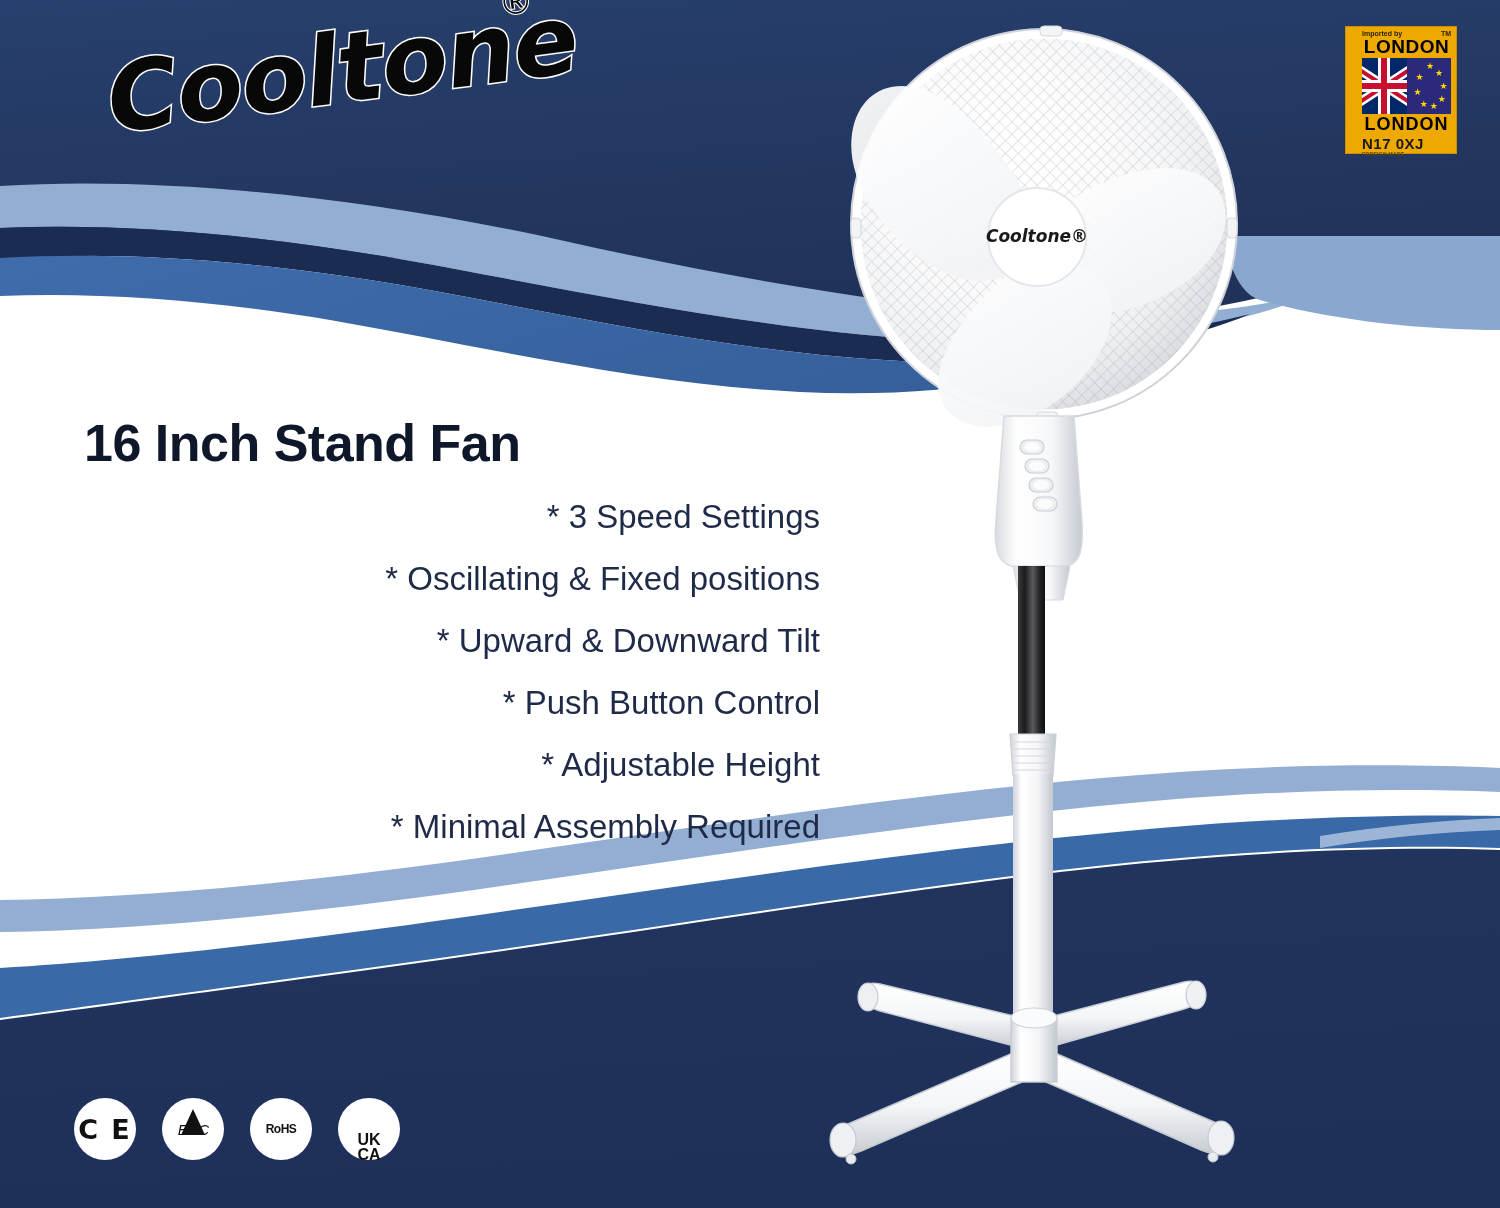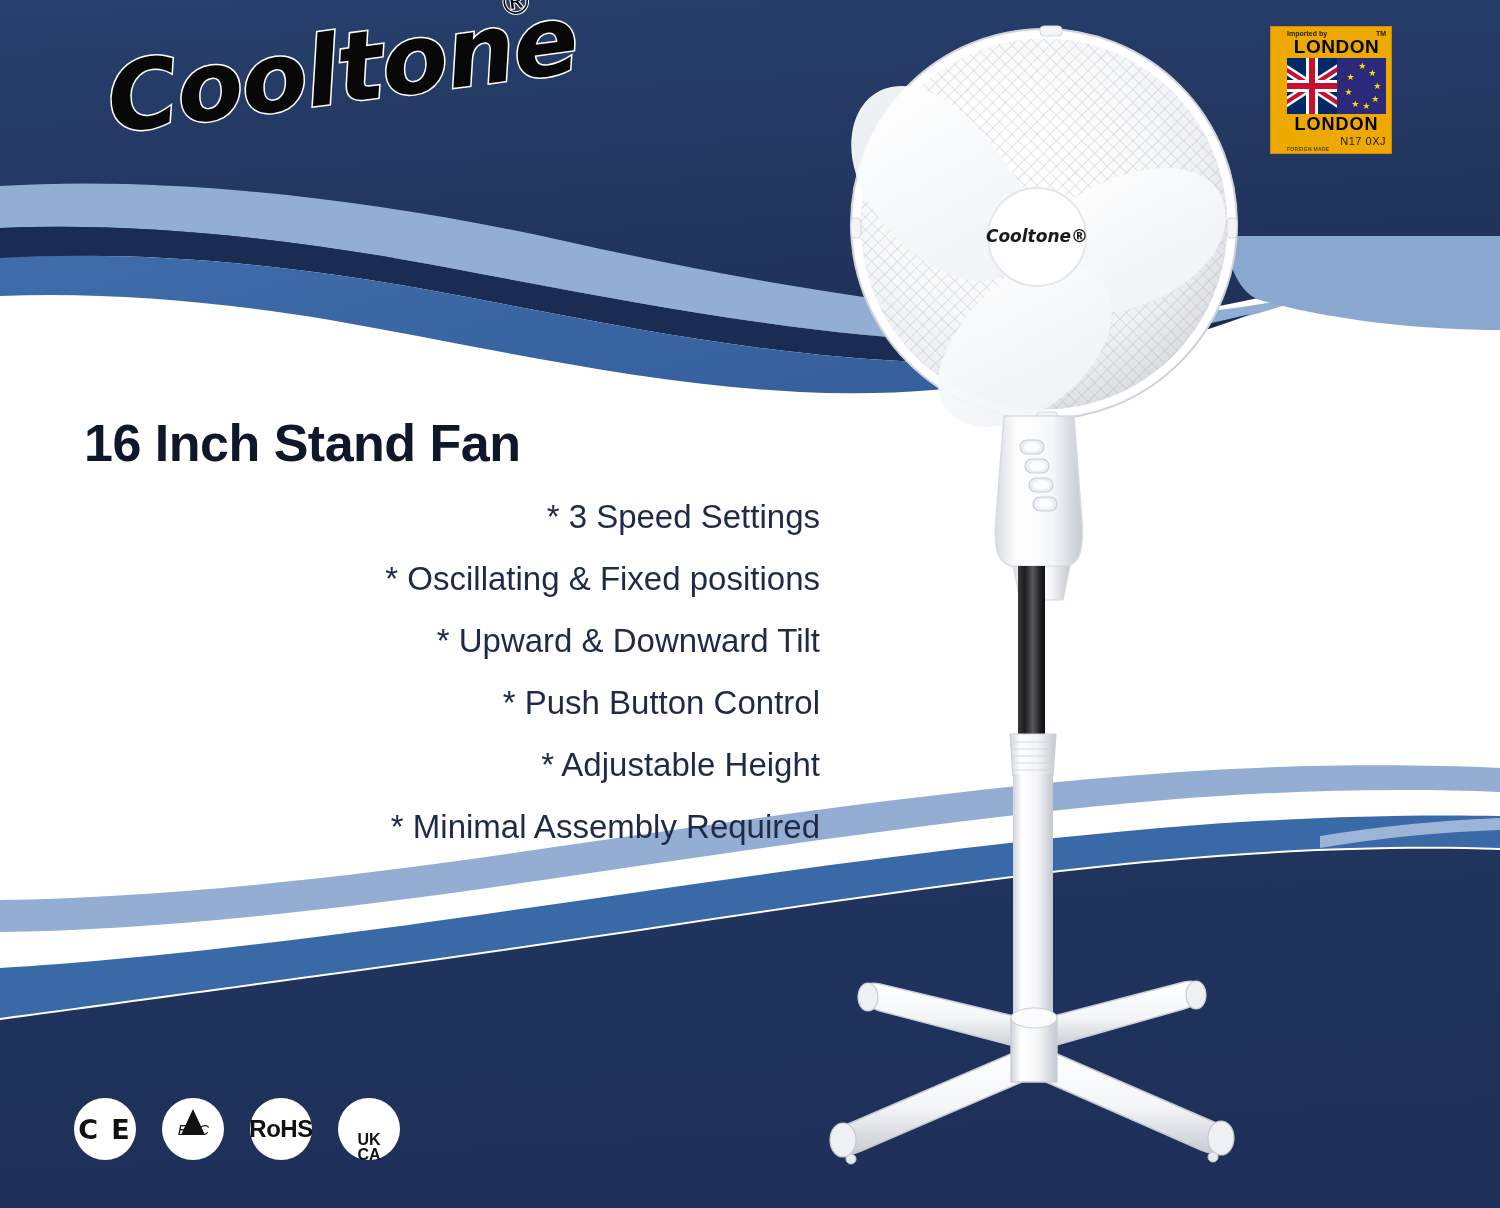--- a/index.html
+++ b/index.html
@@ -40,22 +40,22 @@
     left:400px;top:-16px;
     font-family:"DejaVu Sans",sans-serif;
     font-size:34px;
     color:#0a0a0a;
     -webkit-text-stroke:2px #ffffff;
     paint-order:stroke fill;
   }
 
   
   .badge{
-    position:absolute;left:1270px;top:26px;
-    width:122px;height:128px;
+    position:absolute;left:1345px;top:26px;
+    width:112px;height:128px;
     background:#eea900;
     border:1px solid #c98d00;
     box-sizing:border-box;
     padding:3px 5px 4px 16px;
   }
   .badge-top{
     display:flex;justify-content:space-between;align-items:flex-start;
     font-size:7px;font-weight:bold;color:#2a2300;line-height:1;
   }
   .badge-tm{font-size:7px;font-weight:bold;color:#2a2300;}
@@ -74,21 +74,21 @@
   .uk-d2{transform:translateY(-50%) rotate(-33deg);}
   .uk-d1r,.uk-d2r{position:absolute;left:-30%;top:50%;width:160%;height:4px;background:#c8102e;transform-origin:center;}
   .uk-d1r{transform:translateY(-50%) rotate(33deg);}
   .uk-d2r{transform:translateY(-50%) rotate(-33deg);}
   .uk-cv{position:absolute;left:50%;top:0;width:12px;height:100%;background:#fff;transform:translateX(-50%);}
   .uk-ch{position:absolute;top:50%;left:0;height:12px;width:100%;background:#fff;transform:translateY(-50%);}
   .uk-cvr{position:absolute;left:50%;top:0;width:6px;height:100%;background:#c8102e;transform:translateX(-50%);}
   .uk-chr{position:absolute;top:50%;left:0;height:6px;width:100%;background:#c8102e;transform:translateY(-50%);}
   .eu-star{position:absolute;color:#ffd700;font-size:9px;line-height:1;}
   .badge-code{
-    text-align:right;font-size:11px;font-weight:normal;color:#1a1a1a;
+    text-align:left;font-size:15px;font-weight:bold;color:#1a1a1a;
     letter-spacing:0.5px;margin-top:1px;
   }
   .badge-foreign{
     font-size:5px;font-weight:bold;color:#5a4500;letter-spacing:0.3px;
     margin-top:-1px;
   }
 
   
   .title{
     position:absolute;left:84px;top:413px;
@@ -117,21 +117,21 @@
     display:flex;align-items:center;justify-content:center;
     color:#111;
   }
   .cert-ce{font-size:27px;font-weight:bold;letter-spacing:2px;font-family:"DejaVu Sans",sans-serif;}
   .cert-emc{font-size:15px;font-weight:normal;font-style:italic;letter-spacing:-1px;position:relative;text-align:right;}
   .cert-emc .tri{
     position:absolute;left:50%;top:-12px;transform:translateX(-50%);
     width:0;height:0;border-left:12px solid transparent;border-right:12px solid transparent;
     border-bottom:26px solid #111;
   }
-  .cert-rohs{font-size:24px;font-weight:bold;letter-spacing:-0.5px;text-align:center;}
+  .cert-rohs{font-size:12px;font-weight:bold;letter-spacing:-0.5px;text-align:center;}
   .cert-ukca{font-size:16px;font-weight:bold;line-height:0.95;text-align:center;letter-spacing:0px;margin-top:36px;}
 
   
   .fan{position:absolute;left:0;top:0;width:1500px;height:1208px;pointer-events:none;}
 </style>
 </head>
 <body>
 
 <div class="stage">
 

